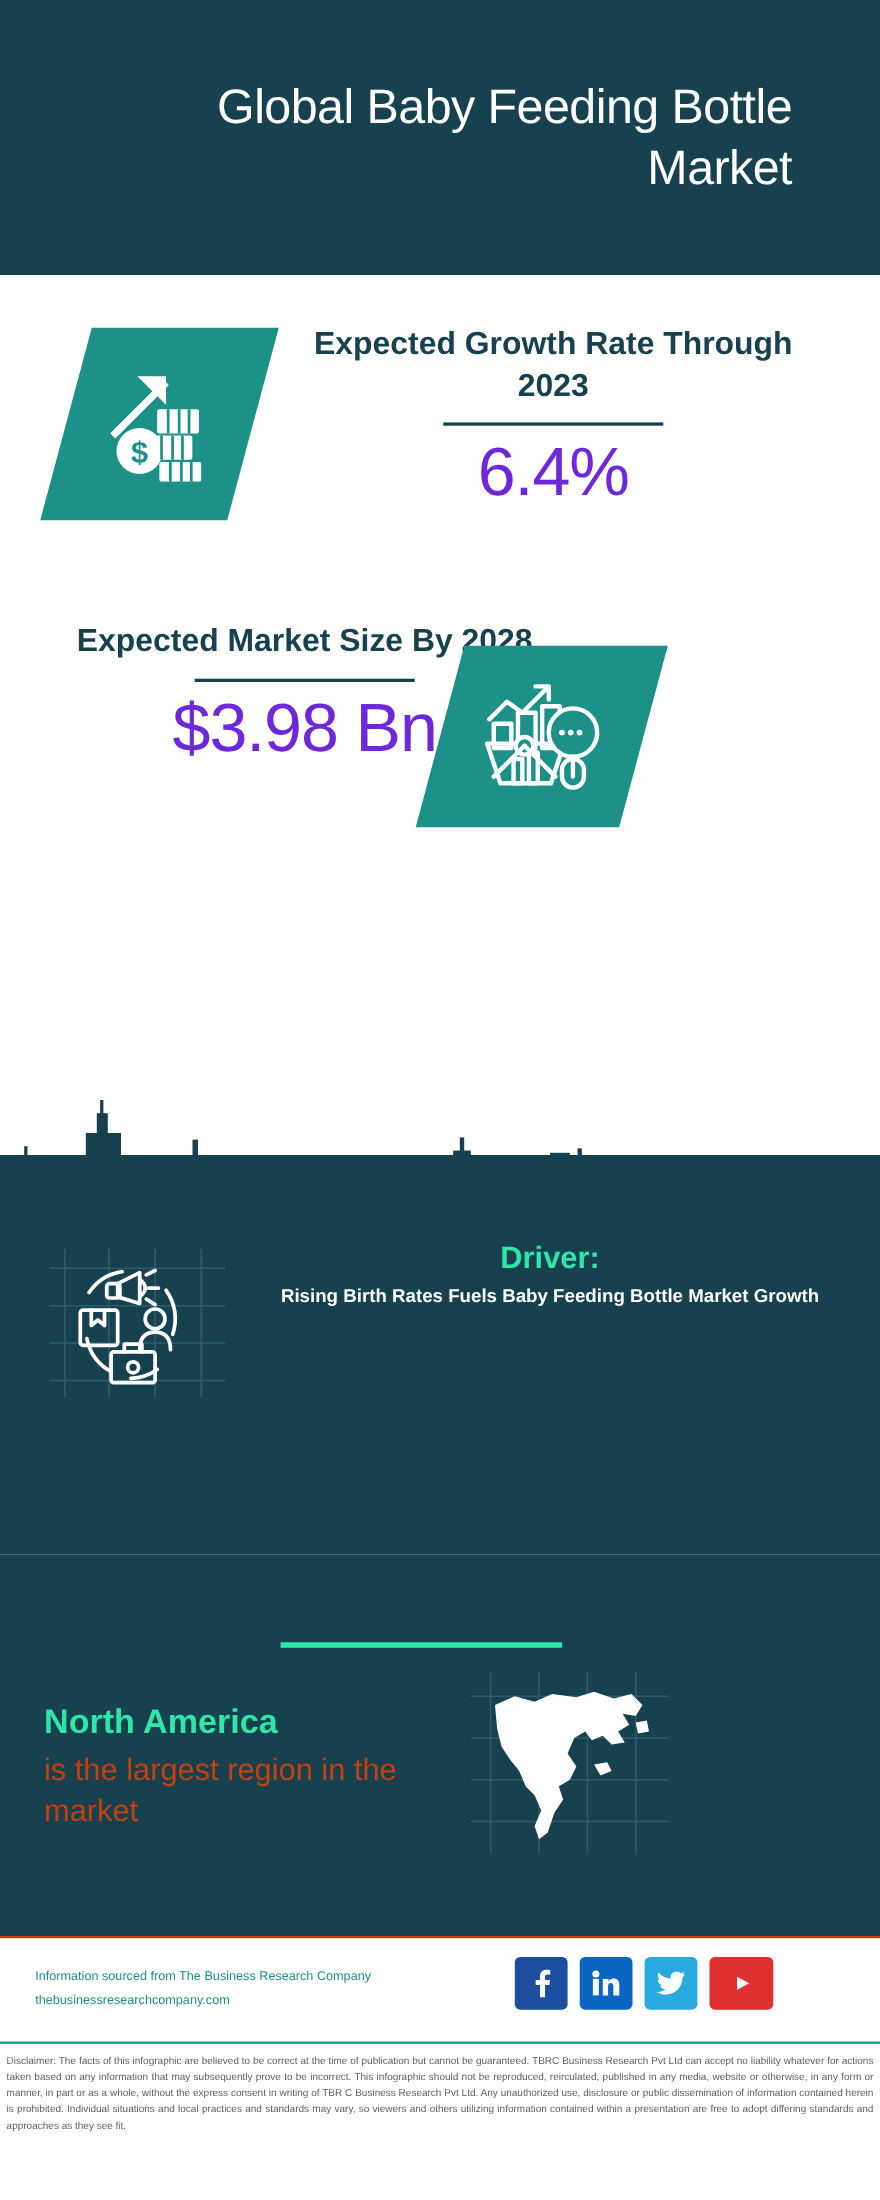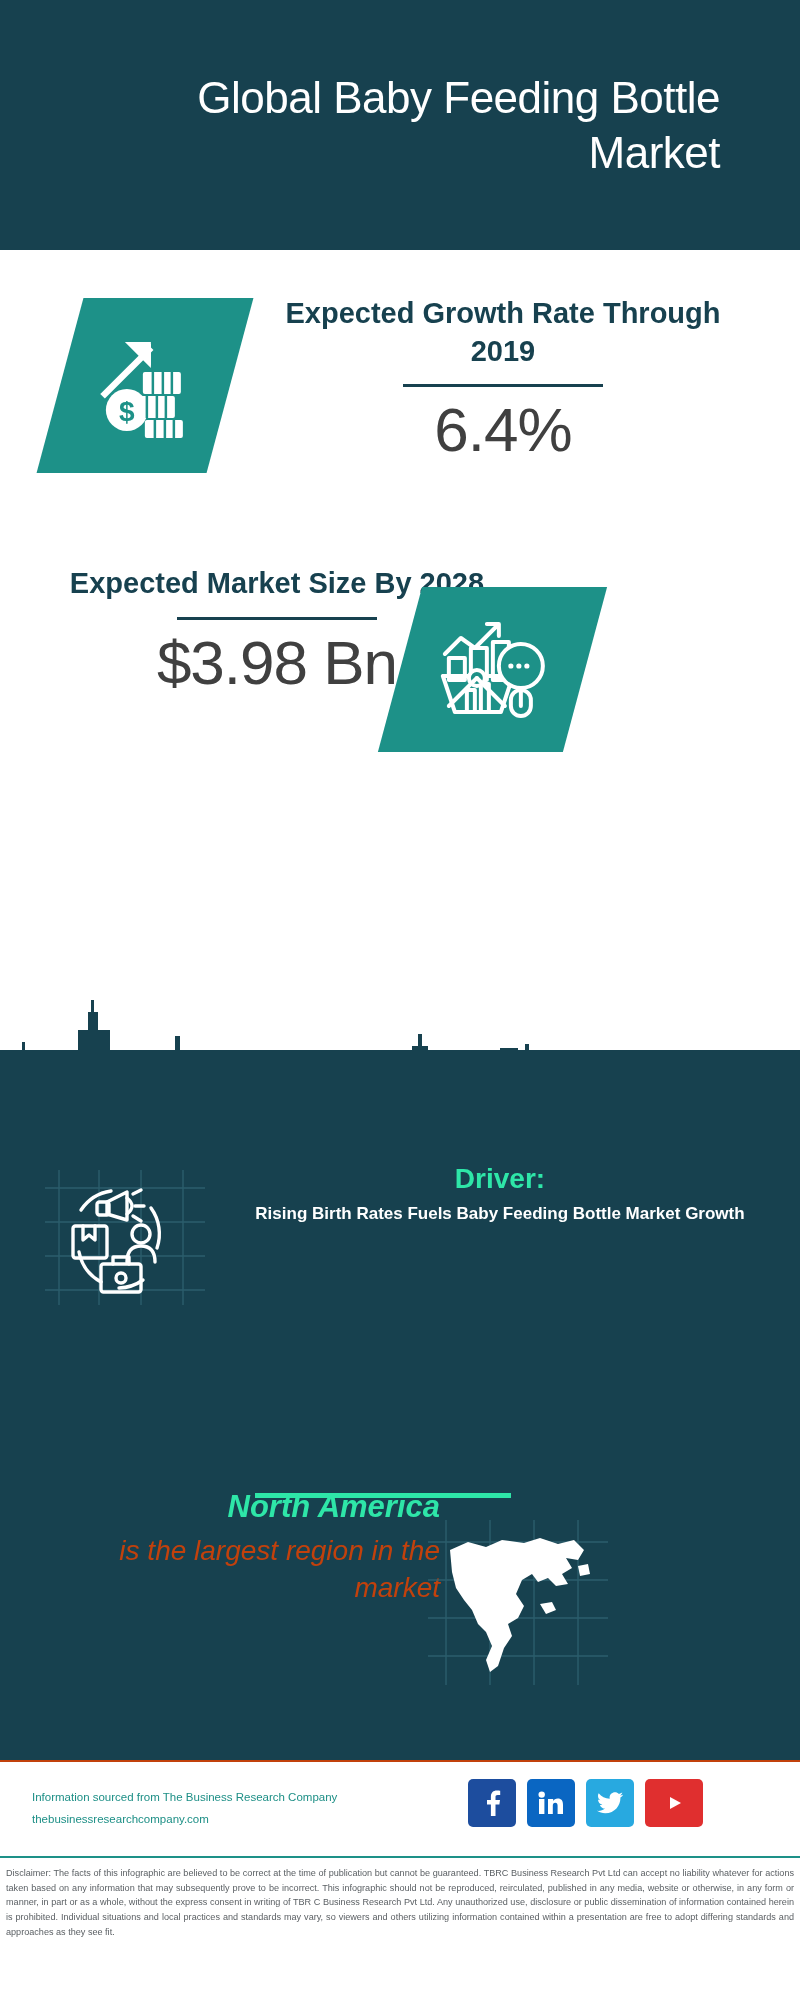--- a/index.html
+++ b/index.html
@@ -38,21 +38,21 @@
   .para > svg { transform: skewX(15deg); }
 
   .stat-block { position: absolute; text-align: center; }
   .stat-label {
     color: #17414f; font-weight: bold; font-size: 29px; line-height: 1.3;
   }
   .stat-rule {
     height: 3px; background: #17414f; margin: 14px auto 10px auto; width: 200px;
   }
   .stat-value {
-    color: #404040; font-size: 62px; font-weight: 400; line-height: 1.05;
+    color: #6d28d9; font-size: 62px; font-weight: 400; line-height: 1.05;
     letter-spacing: -1px;
   }
 
   
   #growth-badge { left: 60px; top: 298px; width: 170px; height: 175px; }
   #growth-text  { left: 268px; top: 295px; width: 470px; }
 
   
   #size-text   { left: 42px;  top: 565px; width: 470px; }
   #size-badge  { left: 400px; top: 587px; width: 185px; height: 165px; }
@@ -65,39 +65,39 @@
   .skyline {
     position: absolute; left: 0; top: 990px; width: 800px; height: 100px;
   }
   .dark-zone2 {
     position: absolute; left: 0; top: 1413px; width: 800px; height: 347px;
     background: #17414f;
   }
 
   
   .driver-row {
-    position: absolute; left: 0; top: 1160px; width: 716px; height: 180px;
+    position: absolute; left: 0; top: 1125px; width: 716px; height: 180px;
   }
   #driver-icon-wrap { position: absolute; left: 45px; top: 10px; width: 160px; height: 135px; }
   #driver-text { position: absolute; left: 220px; top: 0px; width: 560px; text-align: center; }
   .driver-heading {
     color: #2ee6a8; font-weight: bold; font-size: 28px; line-height: 1.35;
   }
   .driver-body {
     color: #ffffff; font-weight: bold; font-size: 17px; line-height: 1.45; margin-top: 4px;
   }
 
   .mint-rule {
     position: absolute; left: 255px; top: 1493px; width: 256px; height: 5px;
     background: #2ee6a8;
   }
 
   
   #region-text {
-    position: absolute; left: 40px; top: 1487px; width: 400px; text-align: right; font-style: italic;
+    position: absolute; left: 40px; top: 1545px; width: 400px; text-align: left;
   }
   .region-name {
     color: #2ee6a8; font-weight: bold; font-size: 31px; line-height: 1.3;
   }
   .region-sub {
     color: #c2410c; font-size: 28px; font-weight: 400; line-height: 1.32; margin-top: 6px;
   }
   #region-map { position: absolute; left: 428px; top: 1520px; width: 180px; height: 165px; }
 
   
@@ -168,21 +168,21 @@
           <line x1="64" y1="62" x2="64" y2="84"></line>
           <line x1="73" y1="62" x2="73" y2="84"></line>
         <line x1="62" y1="86" x2="62" y2="104"></line>
           <line x1="72" y1="86" x2="72" y2="104"></line>
           <line x1="81" y1="86" x2="81" y2="104"></line>
       </g>
     </svg>
   </div>
 
   <div class="stat-block" id="growth-text">
-    <div class="stat-label">Expected Growth Rate Through 2019</div>
+    <div class="stat-label">Expected Growth Rate Through 2023</div>
     <div class="stat-rule"></div>
     <div class="stat-value">6.4%</div>
   </div>
 
   <div class="stat-block" id="size-text">
     <div class="stat-label">Expected Market Size By 2028</div>
     <div class="stat-rule"></div>
     <div class="stat-value">$3.98 Bn</div>
   </div>
 

